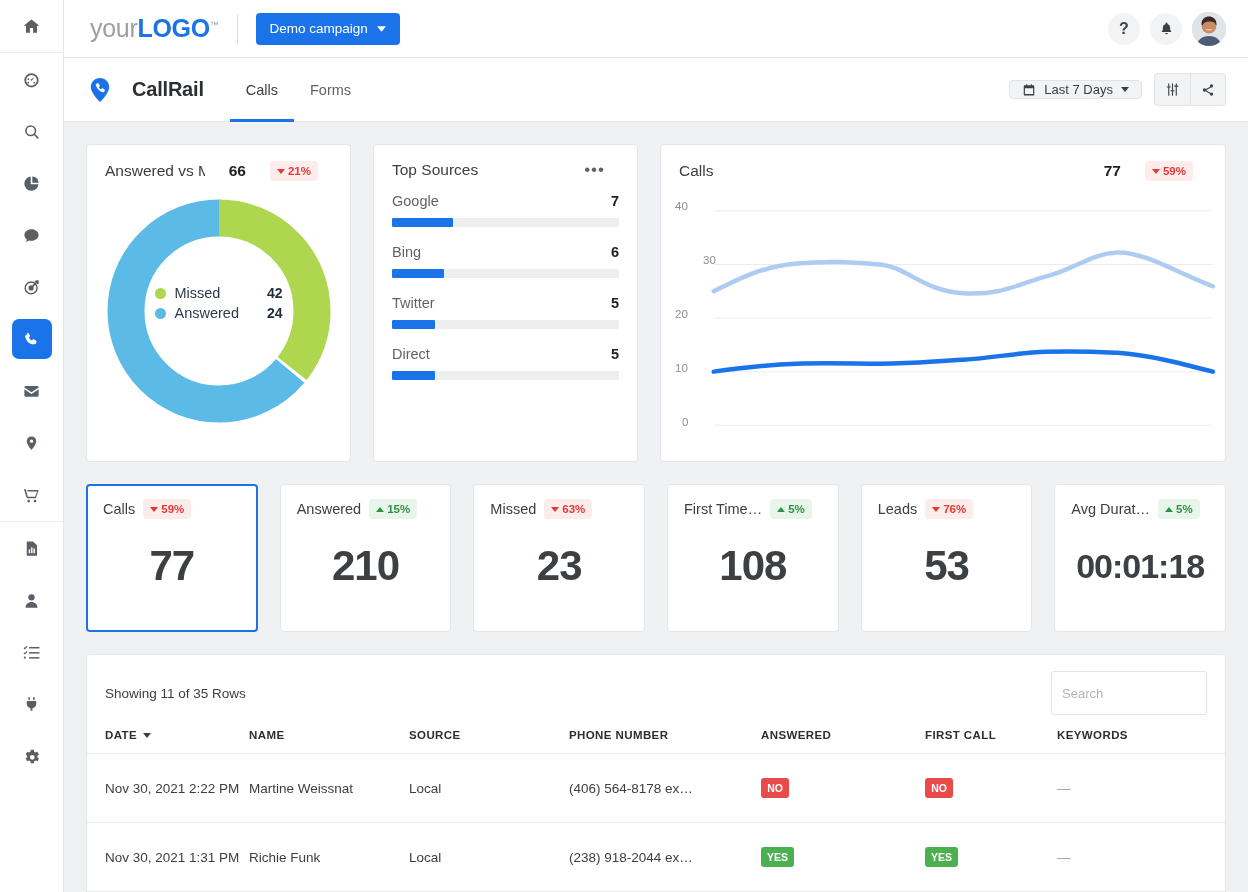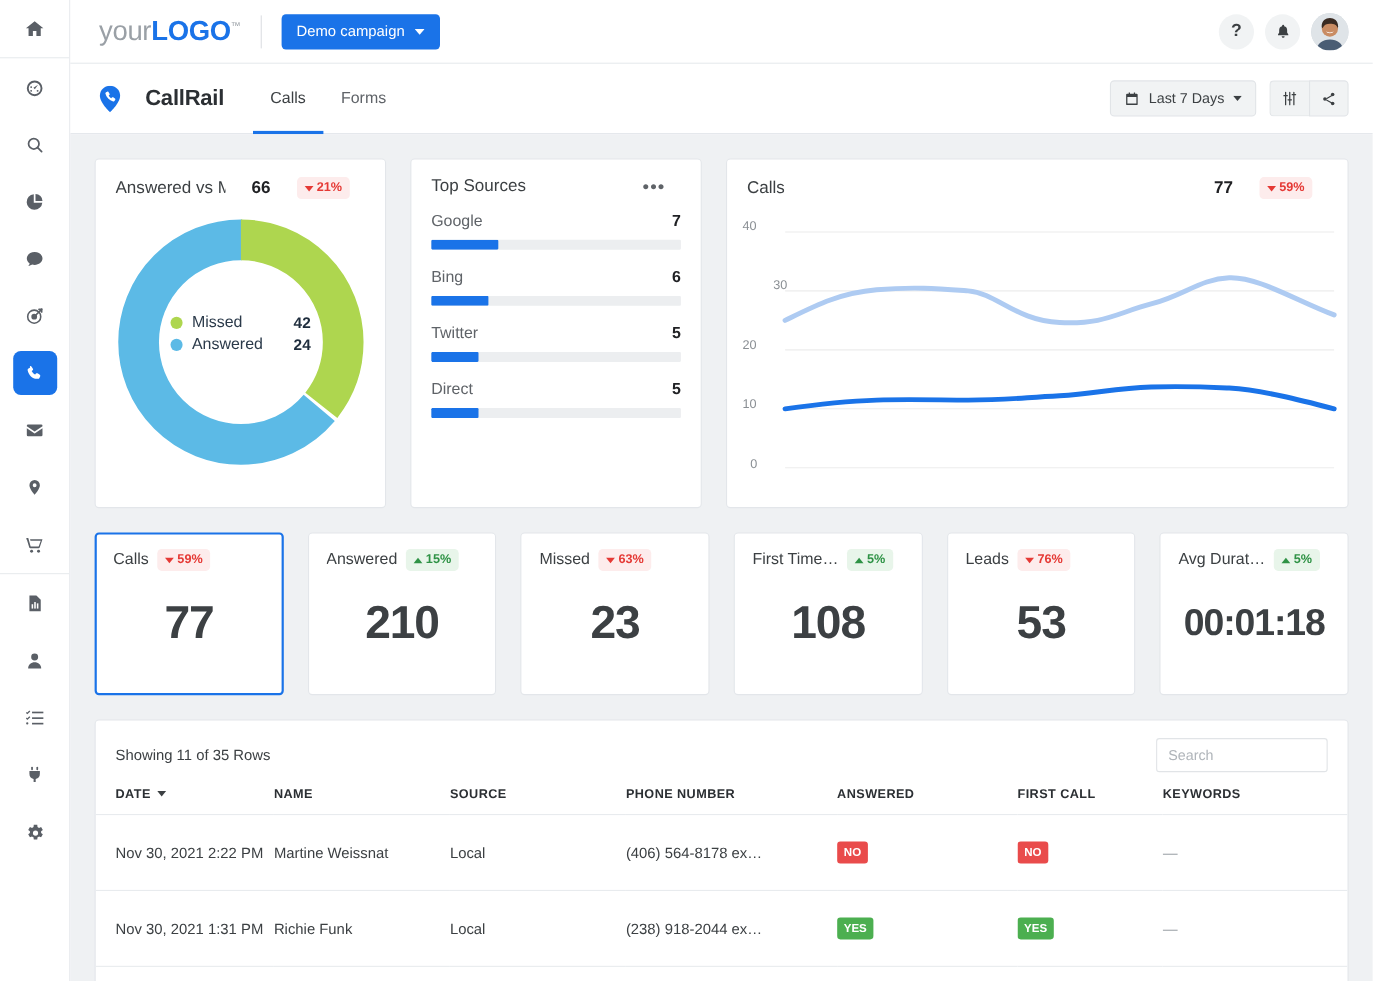--- a/index.html
+++ b/index.html
@@ -64,21 +64,21 @@
   }
   .brand { display: flex; align-items: center; gap: 22px; margin-right: 26px; }
   .brand-name { font-size: 20px; font-weight: 700; color: #2b2f33; letter-spacing: -0.2px; }
   .tabs { display: flex; height: 64px; align-items: stretch; }
   .tab {
     display: flex; align-items: center; padding: 0 16px; font-size: 14.5px;
     color: #5f6368; cursor: pointer; border-bottom: 3px solid transparent; margin-top: 3px;
   }
   .tab.active { color: #3c4043; border-bottom-color: #1a73e8; }
   .ctrl-btn {
-    height: 33px; background: #f1f3f4; border: 1px solid #e1e4e7; border-radius: 4px;
+    height: 19px; background: #f1f3f4; border: 1px solid #e1e4e7; border-radius: 4px;
     display: flex; align-items: center; gap: 8px; padding: 0 12px;
     font-size: 13px; color: #3c4043; cursor: pointer; white-space: nowrap;
   }
   .ctrl-seg { display: flex; margin-left: 12px; }
   .ctrl-seg > div {
     width: 36px; height: 33px; background: #f1f3f4; border: 1px solid #e1e4e7;
     display: flex; align-items: center; justify-content: center; cursor: pointer; color: #3c4043;
   }
   .ctrl-seg > div:first-child { border-radius: 4px 0 0 4px; border-right: none; }
   .ctrl-seg > div:last-child { border-radius: 0 4px 4px 0; }
@@ -135,21 +135,21 @@
     flex: 1; display: flex; align-items: center; justify-content: center;
     font-size: 42px; font-weight: 700; color: #3c4043; letter-spacing: -1px;
     padding-bottom: 18px; white-space: nowrap;
   }
 
   
   .row3 { margin-top: 22px; background: #fff; border: 1px solid #e3e6ea; border-radius: 4px; height: 250px; overflow: hidden; }
   .tbl-hd { display: flex; align-items: center; padding: 16px 18px 14px 18px; }
   .showing { font-size: 13.5px; color: #3c4043; }
   .search {
-    margin-left: auto; width: 156px; height: 31px; border: 1px solid #e1e4e7;
+    margin-left: auto; width: 156px; height: 44px; border: 1px solid #e1e4e7;
     border-radius: 3px; padding: 0 10px; font-size: 13px; font-family: inherit;
     color: #3c4043; background: #fff; outline: none;
   }
   .search::placeholder { color: #b0b5ba; }
   table { width: 100%; border-collapse: collapse; table-layout: fixed; }
   th {
     text-align: left; font-size: 11.5px; font-weight: 700; color: #2b2f33;
     letter-spacing: 0.4px; padding: 0 8px 12px 0; border-bottom: 1px solid #e8ebee;
   }
   th:first-child, td:first-child { padding-left: 18px; }

